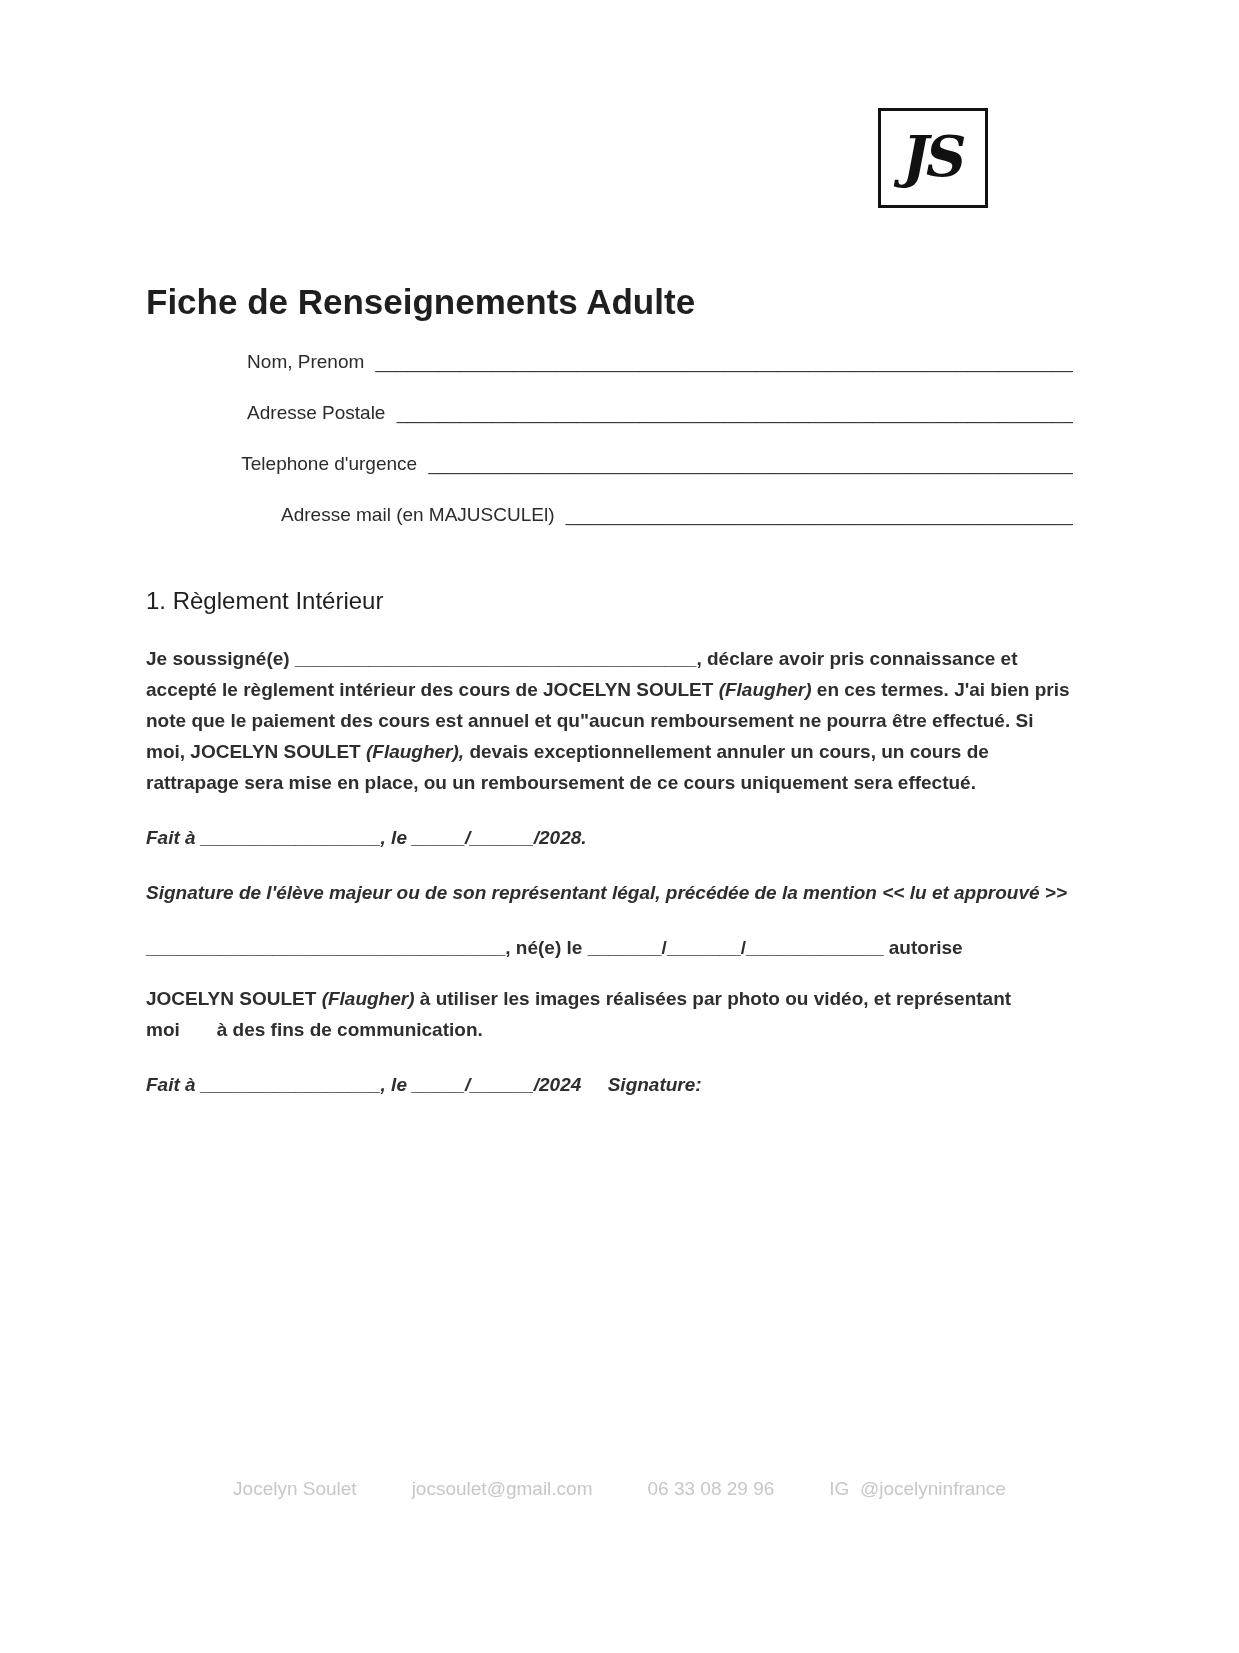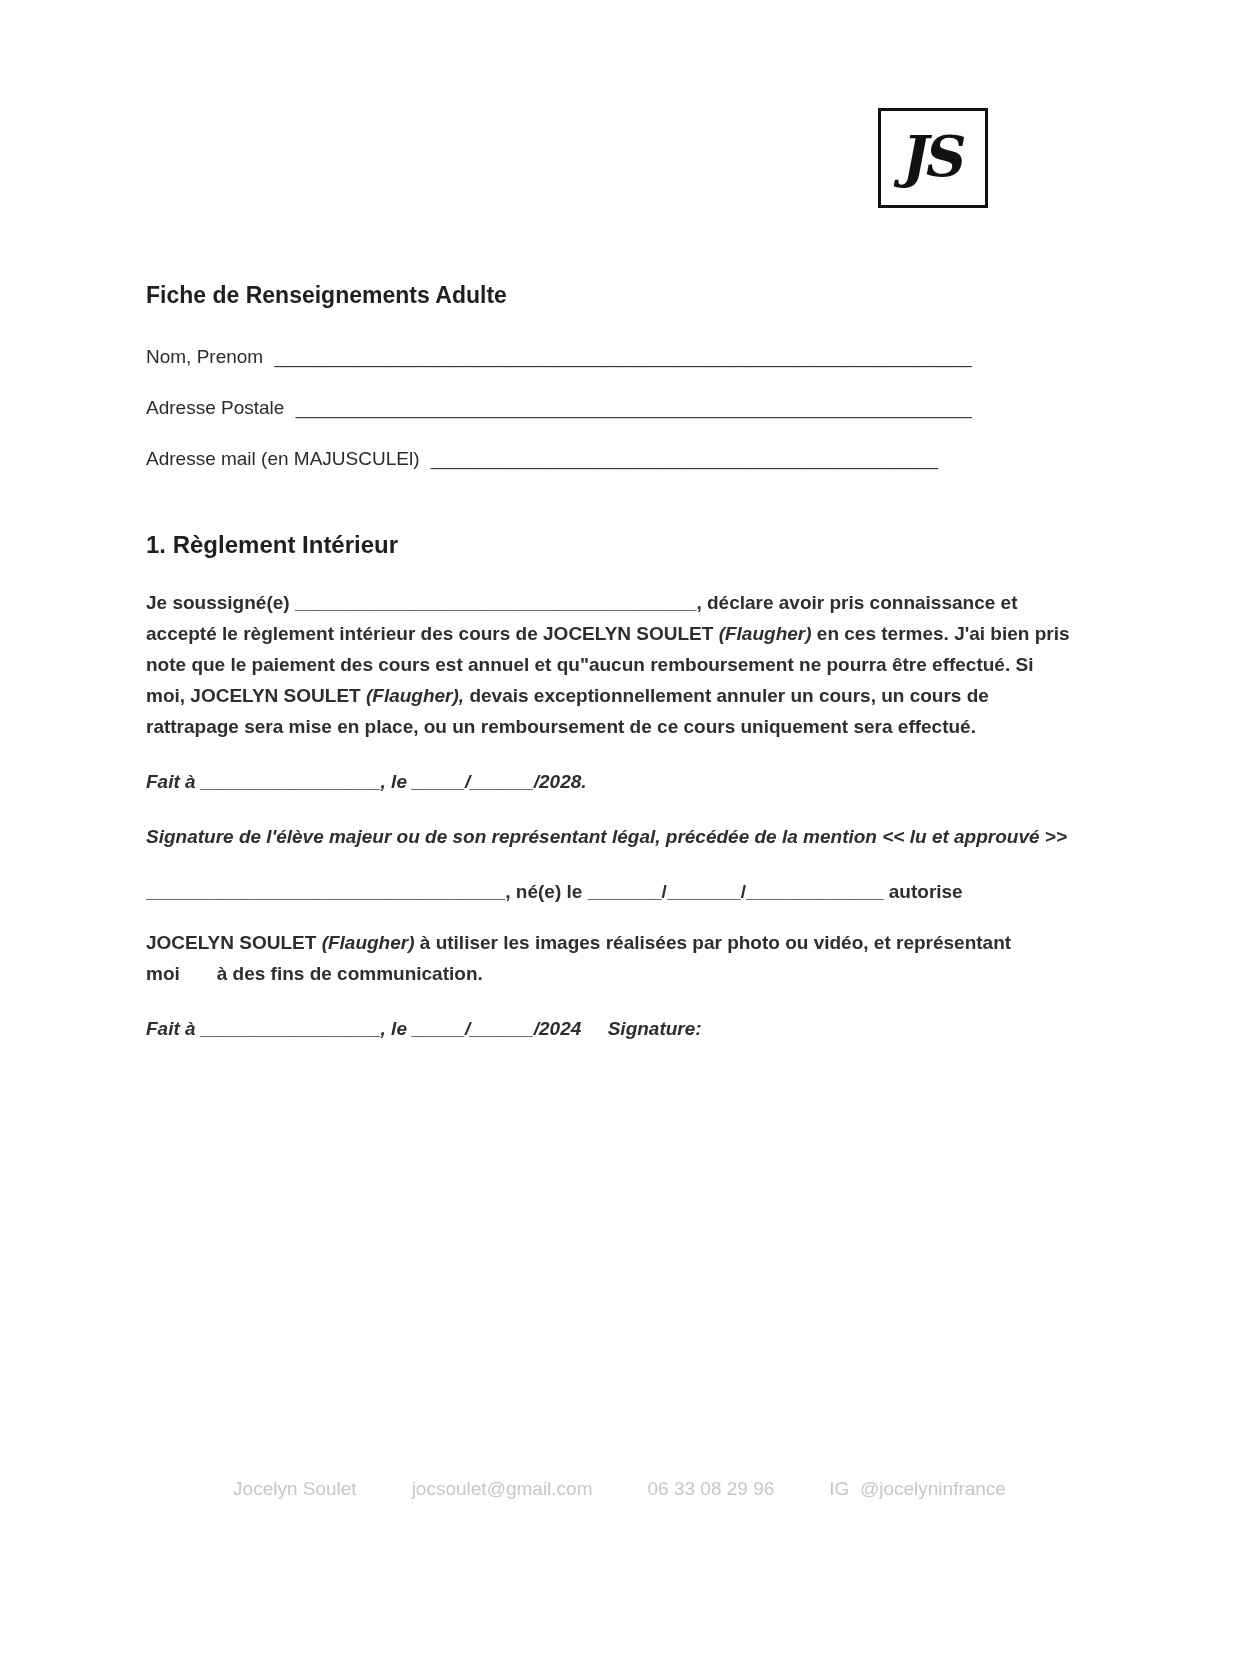--- a/index.html
+++ b/index.html
@@ -28,37 +28,37 @@
     font-family:"DejaVu Serif", serif;
     font-style:italic;
     font-weight:bold;
     font-size:56px;
     color:#111;
     letter-spacing:-3px;
     padding-bottom:4px;
   }
   .title {
     margin-top:74px;
-    font-size:23px;
+    font-size:35px;
     font-weight:700;
     color:#1f1f1f;
   }
-  .fields { margin-top:36px; }
+  .fields { margin-top:28px;text-align:right; }
   .field-row {
     font-size:19px;
     line-height:24px;
     margin-bottom:27px;
     white-space:nowrap;
     overflow:hidden;
   }
   .f-label { margin-right:6px; }
   .f-blank { letter-spacing:0; color:#3a3a3a; }
   .section-heading {
     font-size:24px;
-    font-weight:700;
+    font-weight:400;
     color:#1f1f1f;
     margin-top:60px;
     margin-bottom:28px;
   }
   .body-p {
     font-size:19px;
     line-height:31px;
     color:#2e2e2e;
     margin-bottom:24px;
     font-weight:bold;
@@ -94,20 +94,24 @@
     <div class="fields">
       <div class="field-row">
         <span class="f-label">Nom, Prenom</span>
         <span class="f-blank">__________________________________________________________________</span>
       </div>
       <div class="field-row">
         <span class="f-label">Adresse Postale</span>
         <span class="f-blank">________________________________________________________________</span>
       </div>
       <div class="field-row">
+        <span class="f-label">Telephone d'urgence</span>
+        <span class="f-blank">_____________________________________________________________</span>
+      </div>
+      <div class="field-row">
         <span class="f-label">Adresse mail (en MAJUSCULEl)</span>
         <span class="f-blank">________________________________________________</span>
       </div>
     </div>
 
     <h2 class="section-heading">1. Règlement Intérieur</h2>
 
     <p class="body-p"><span>Je soussigné(e) ______________________________________, déclare avoir pris connaissance et accepté le règlement intérieur des cours de JOCELYN SOULET </span><span class="it">(Flaugher)</span><span> en ces termes. J'ai bien pris note que le paiement des cours est annuel et qu"aucun remboursement ne pourra être effectué. Si moi, JOCELYN SOULET </span><span class="it">(Flaugher),</span><span> devais exceptionnellement annuler un cours, un cours de rattrapage sera mise en place, ou un remboursement de ce cours uniquement sera effectué.</span></p>
 
     <p class="body-p it">Fait à _________________, le _____/______/2028.</p>

